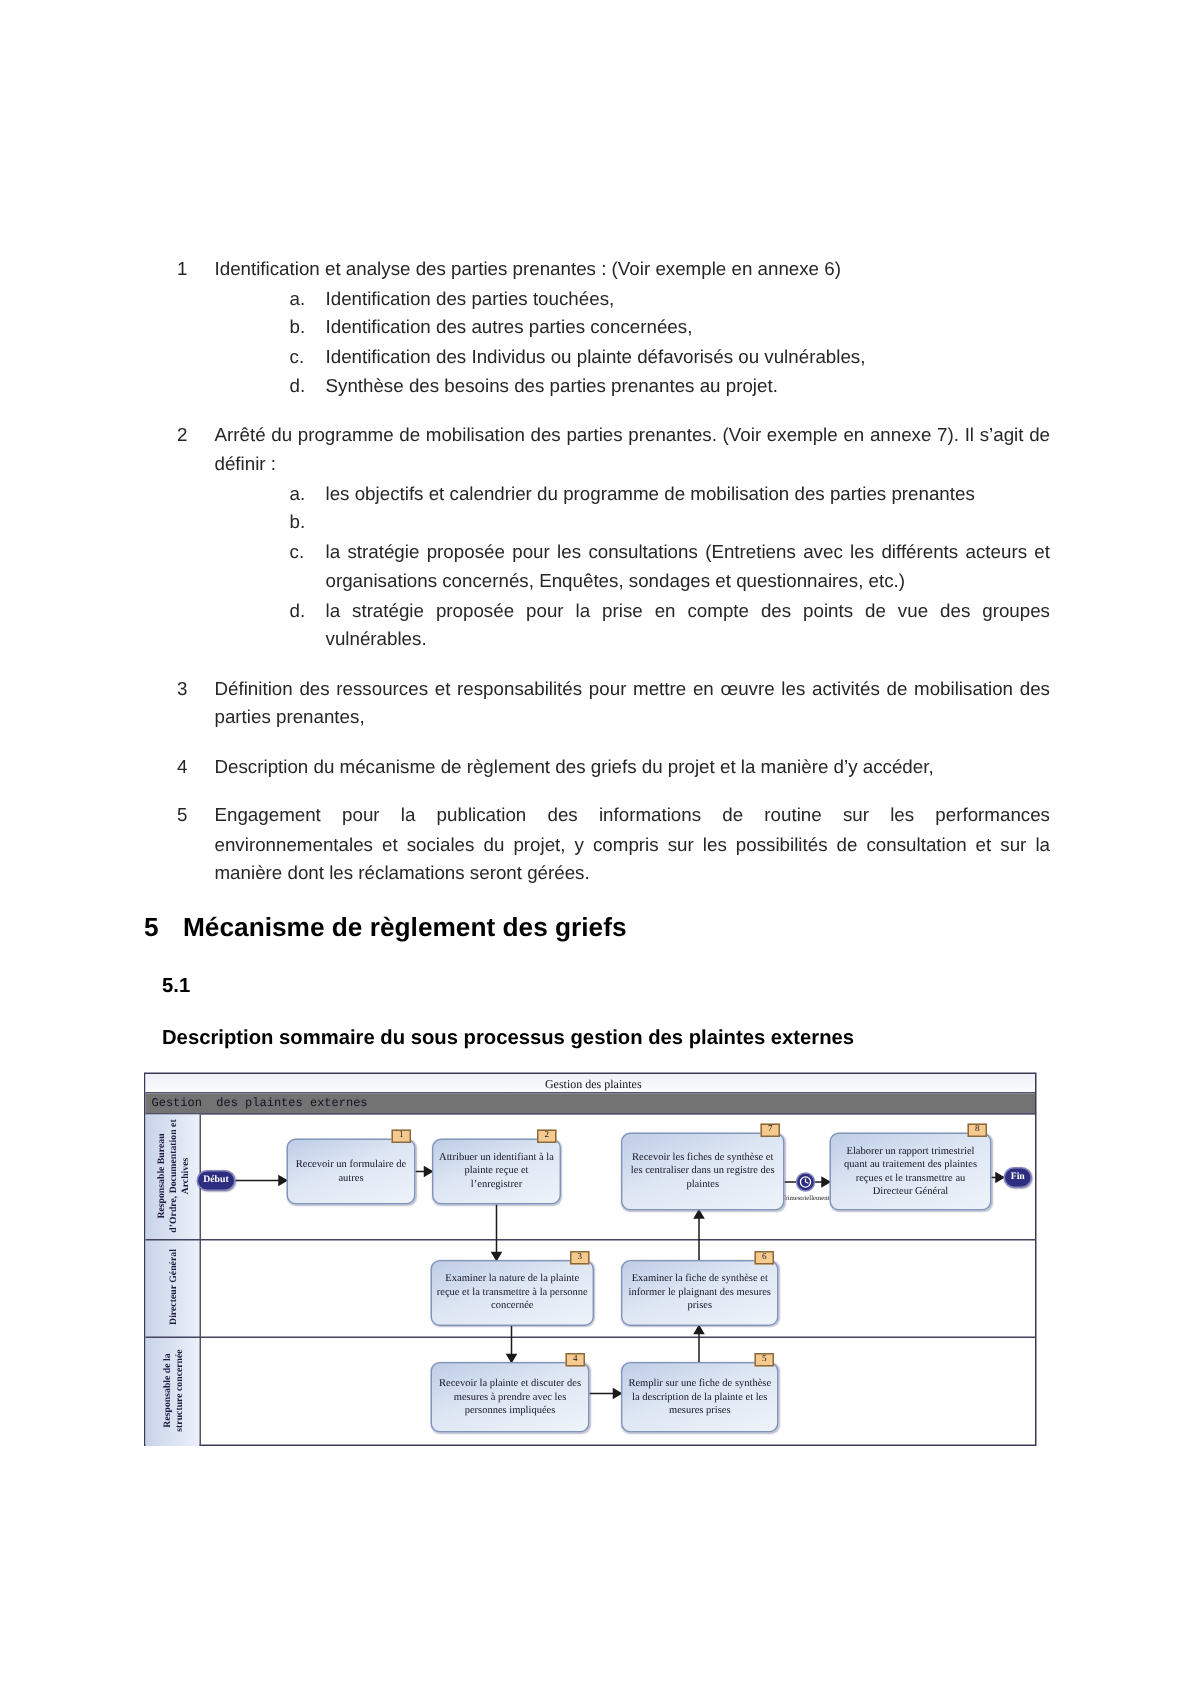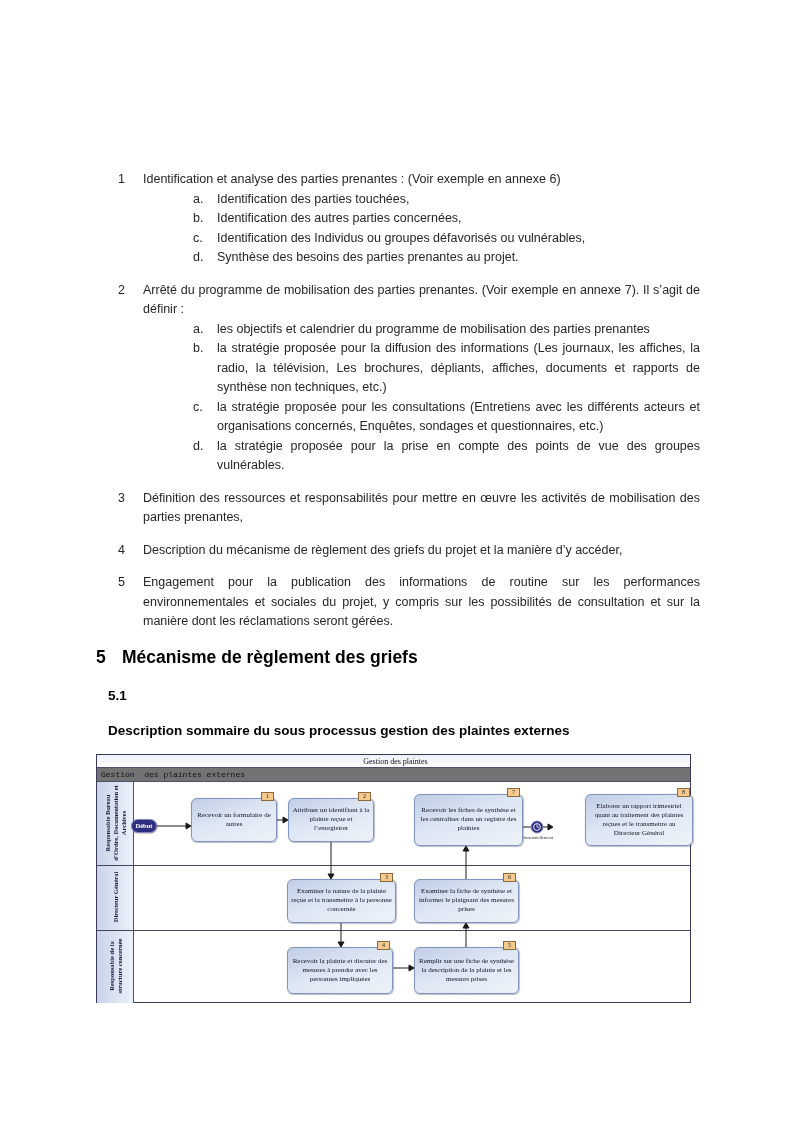--- a/index.html
+++ b/index.html
@@ -117,40 +117,39 @@
         <div class="sub-item">
           <div class="letter">a.</div>
           <div class="sub-body">Identification des parties touchées,</div>
         </div>
         <div class="sub-item">
           <div class="letter">b.</div>
           <div class="sub-body">Identification des autres parties concernées,</div>
         </div>
         <div class="sub-item">
           <div class="letter">c.</div>
-          <div class="sub-body">Identification des Individus ou groupes défavorisés ou vulnérables,</div>
+          <div class="sub-body">Identification des Individus ou plainte défavorisés ou vulnérables,</div>
         </div>
         <div class="sub-item">
           <div class="letter">d.</div>
           <div class="sub-body">Synthèse des besoins des parties prenantes au projet.</div>
         </div>
       </div>
     </div>
 
     <div class="num-item">
       <div class="num">2</div>
       <div class="body">
         <div>Arrêté du programme de mobilisation des parties prenantes. (Voir exemple en annexe 7). Il s’agit de définir :</div>
         <div class="sub-item">
           <div class="letter">a.</div>
           <div class="sub-body">les objectifs et calendrier du programme de mobilisation des parties prenantes</div>
         </div>
         <div class="sub-item">
           <div class="letter">b.</div>
-          <div class="sub-body">la stratégie proposée pour la diffusion des informations (Les journaux, les affiches, la radio, la télévision, Les brochures, dépliants, affiches, documents et rapports de synthèse non techniques, etc.)</div>
         </div>
         <div class="sub-item">
           <div class="letter">c.</div>
           <div class="sub-body">la stratégie proposée pour les consultations (Entretiens avec les différents acteurs et organisations concernés, Enquêtes, sondages et questionnaires, etc.)</div>
         </div>
         <div class="sub-item">
           <div class="letter">d.</div>
           <div class="sub-body">la stratégie proposée pour la prise en compte des points de vue des groupes vulnérables.</div>
         </div>
       </div>
@@ -232,21 +231,21 @@
         <span class="badge">1</span>
       </div>
       <div class="task" style="left:191px; top:43px;  width:86px;  height:44px;">
         <span>Attribuer un identifiant à la plainte reçue et l’enregistrer</span>
         <span class="badge">2</span>
       </div>
       <div class="task" style="left:317px; top:39px;  width:109px; height:52px;">
         <span>Recevoir les fiches de synthèse et les centraliser dans un registre des plaintes</span>
         <span class="badge">7</span>
       </div>
-      <div class="task" style="left:456px; top:39px;  width:108px; height:52px;margin-left:32px;">
+      <div class="task" style="left:456px; top:39px;  width:108px; height:52px;">
         <span>Elaborer un rapport trimestriel quant au traitement des plaintes reçues et le transmettre au Directeur Général</span>
         <span class="badge">8</span>
       </div>
 
       <div class="task" style="left:317px; top:124px; width:105px; height:44px;">
         <span>Examiner la fiche de synthèse et informer le plaignant des mesures prises</span>
         <span class="badge">6</span>
       </div>
       <div class="task" style="left:190px; top:124px; width:109px; height:44px;">
         <span>Examiner la nature de la plainte reçue et la transmettre à la personne concernée</span>

